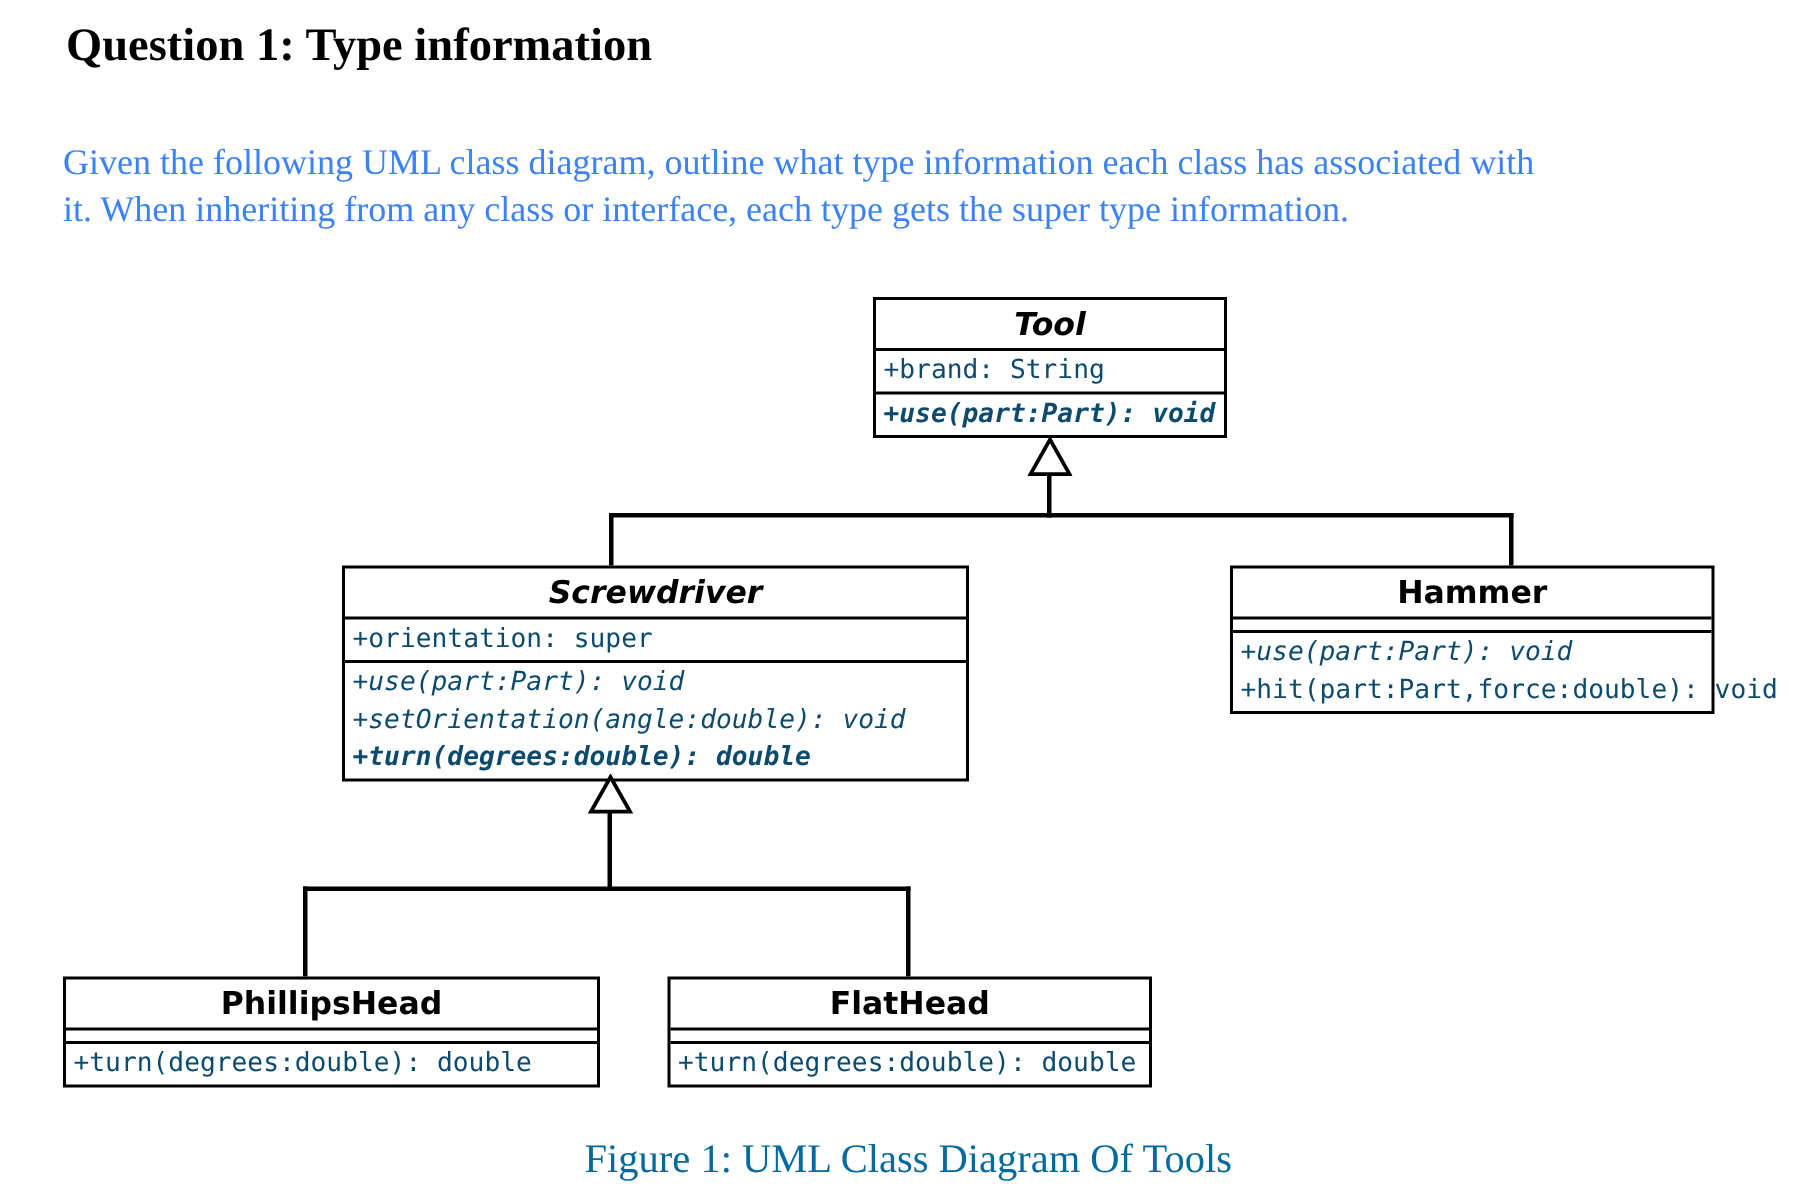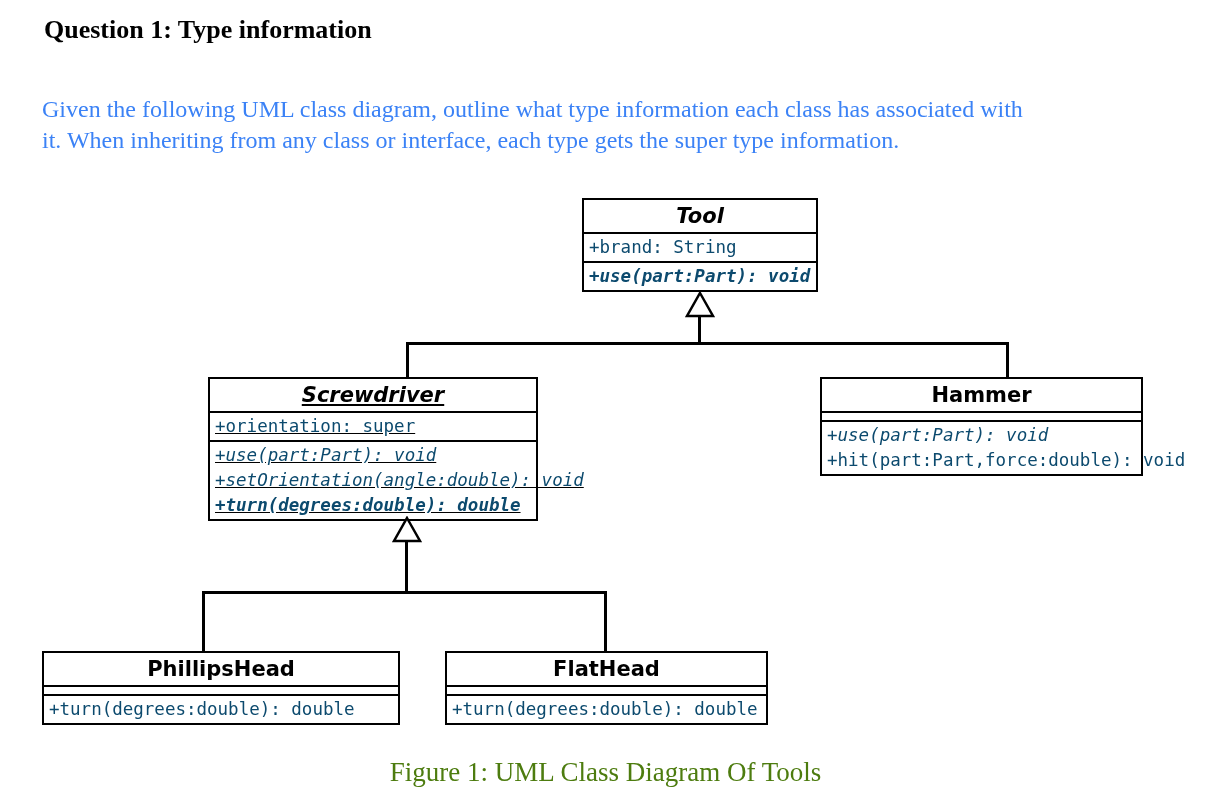--- a/index.html
+++ b/index.html
@@ -12,42 +12,42 @@
     overflow: hidden;
     color: #000000;
   }
 
   
   .q-title {
     position: absolute;
     left: 44px; top: 8px;
     font-family: "Liberation Serif", serif;
     font-weight: bold;
-    font-size: 26px;
+    font-size: 31px;
     line-height: 44px;
     color: #000000;
     white-space: nowrap;
   }
   .q-body {
     position: absolute;
     left: 42px; top: 94px;
     font-family: "Liberation Serif", serif;
     font-size: 24px;
     line-height: 31px;
     color: #3b82f6;
   }
   .q-body span { white-space: nowrap; }
   .fig-caption {
     position: absolute;
     left: 0; top: 757px;
     width: 1211px;
     text-align: center;
     font-family: "Liberation Serif", serif;
     font-size: 27px;
-    color: #4d7c0f;
+    color: #0369a1;
   }
 
   
   .uml-class {
     position: absolute;
     background: #ffffff;
     border: 2.5px solid #000000;
     z-index: 2;
   }
   .uml-title {
@@ -123,21 +123,21 @@
     <div class="uml-class abstract" style="left:582px; top:198px; width:236px;">
       <div class="uml-title">Tool</div>
       <div class="uml-attrs">
         <div class="member plain">+brand: String</div>
       </div>
       <div class="uml-methods">
         <div class="member bold-italic">+use(part:Part): void</div>
       </div>
     </div>
 
-    <div class="uml-class abstract" style="left:208px; top:377px; width:330px;text-decoration:underline;">
+    <div class="uml-class abstract" style="left:228px; top:377px; width:418px;">
       <div class="uml-title">Screwdriver</div>
       <div class="uml-attrs">
         <div class="member plain">+orientation: super</div>
       </div>
       <div class="uml-methods">
         <div class="member italic">+use(part:Part): void</div>
         <div class="member italic">+setOrientation(angle:double): void</div>
         <div class="member bold-italic">+turn(degrees:double): double</div>
       </div>
     </div>

